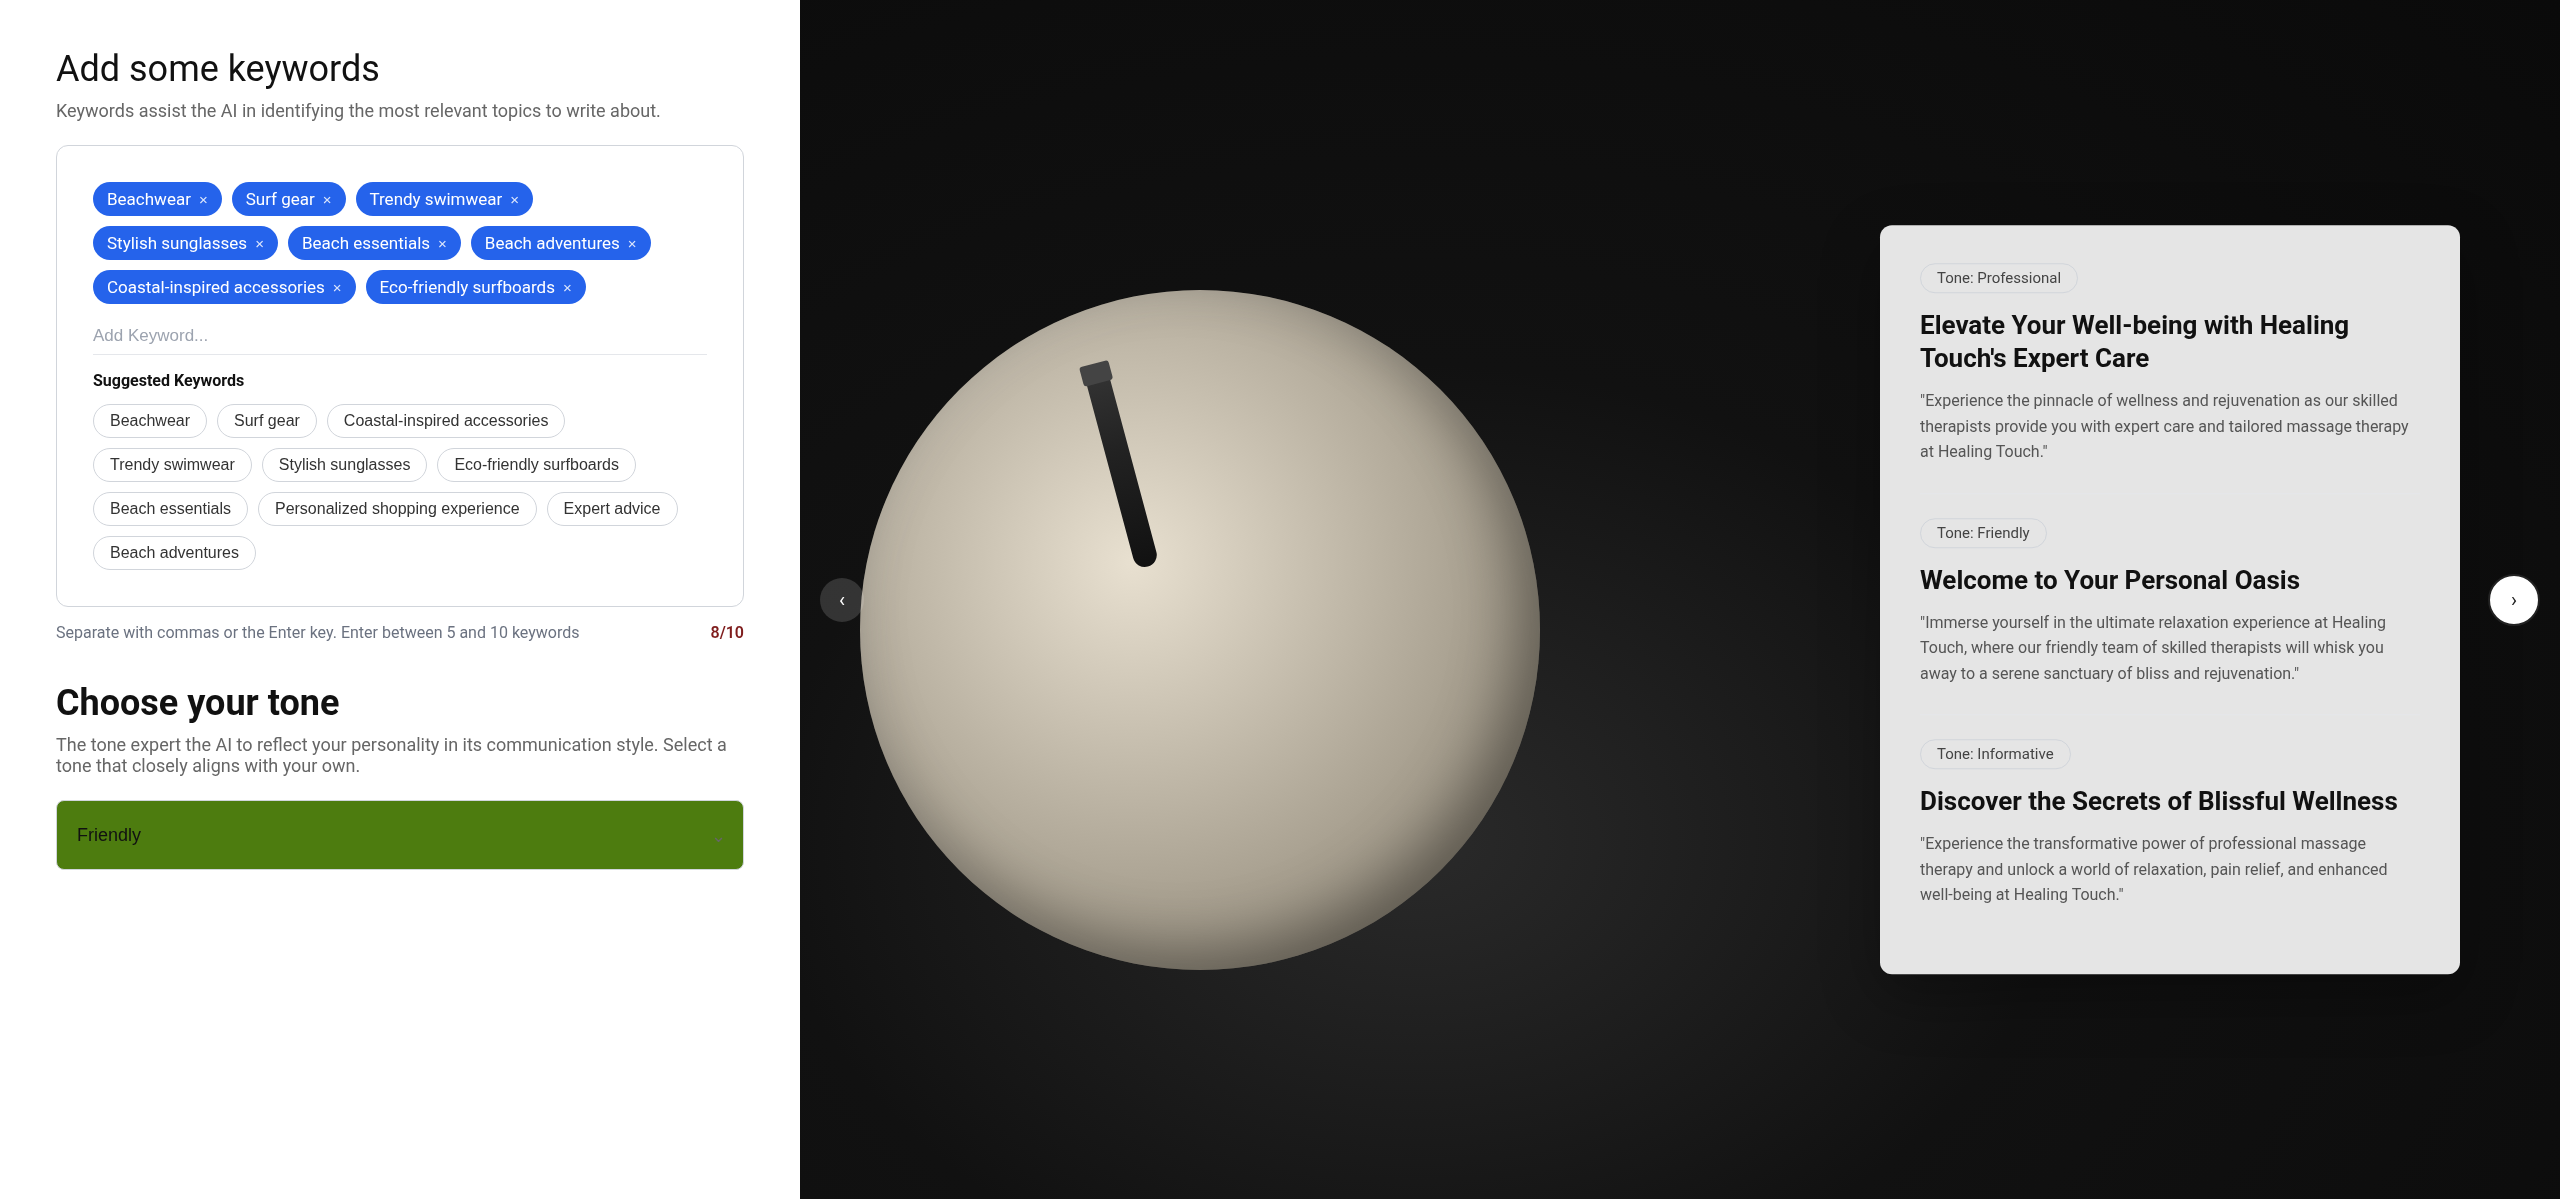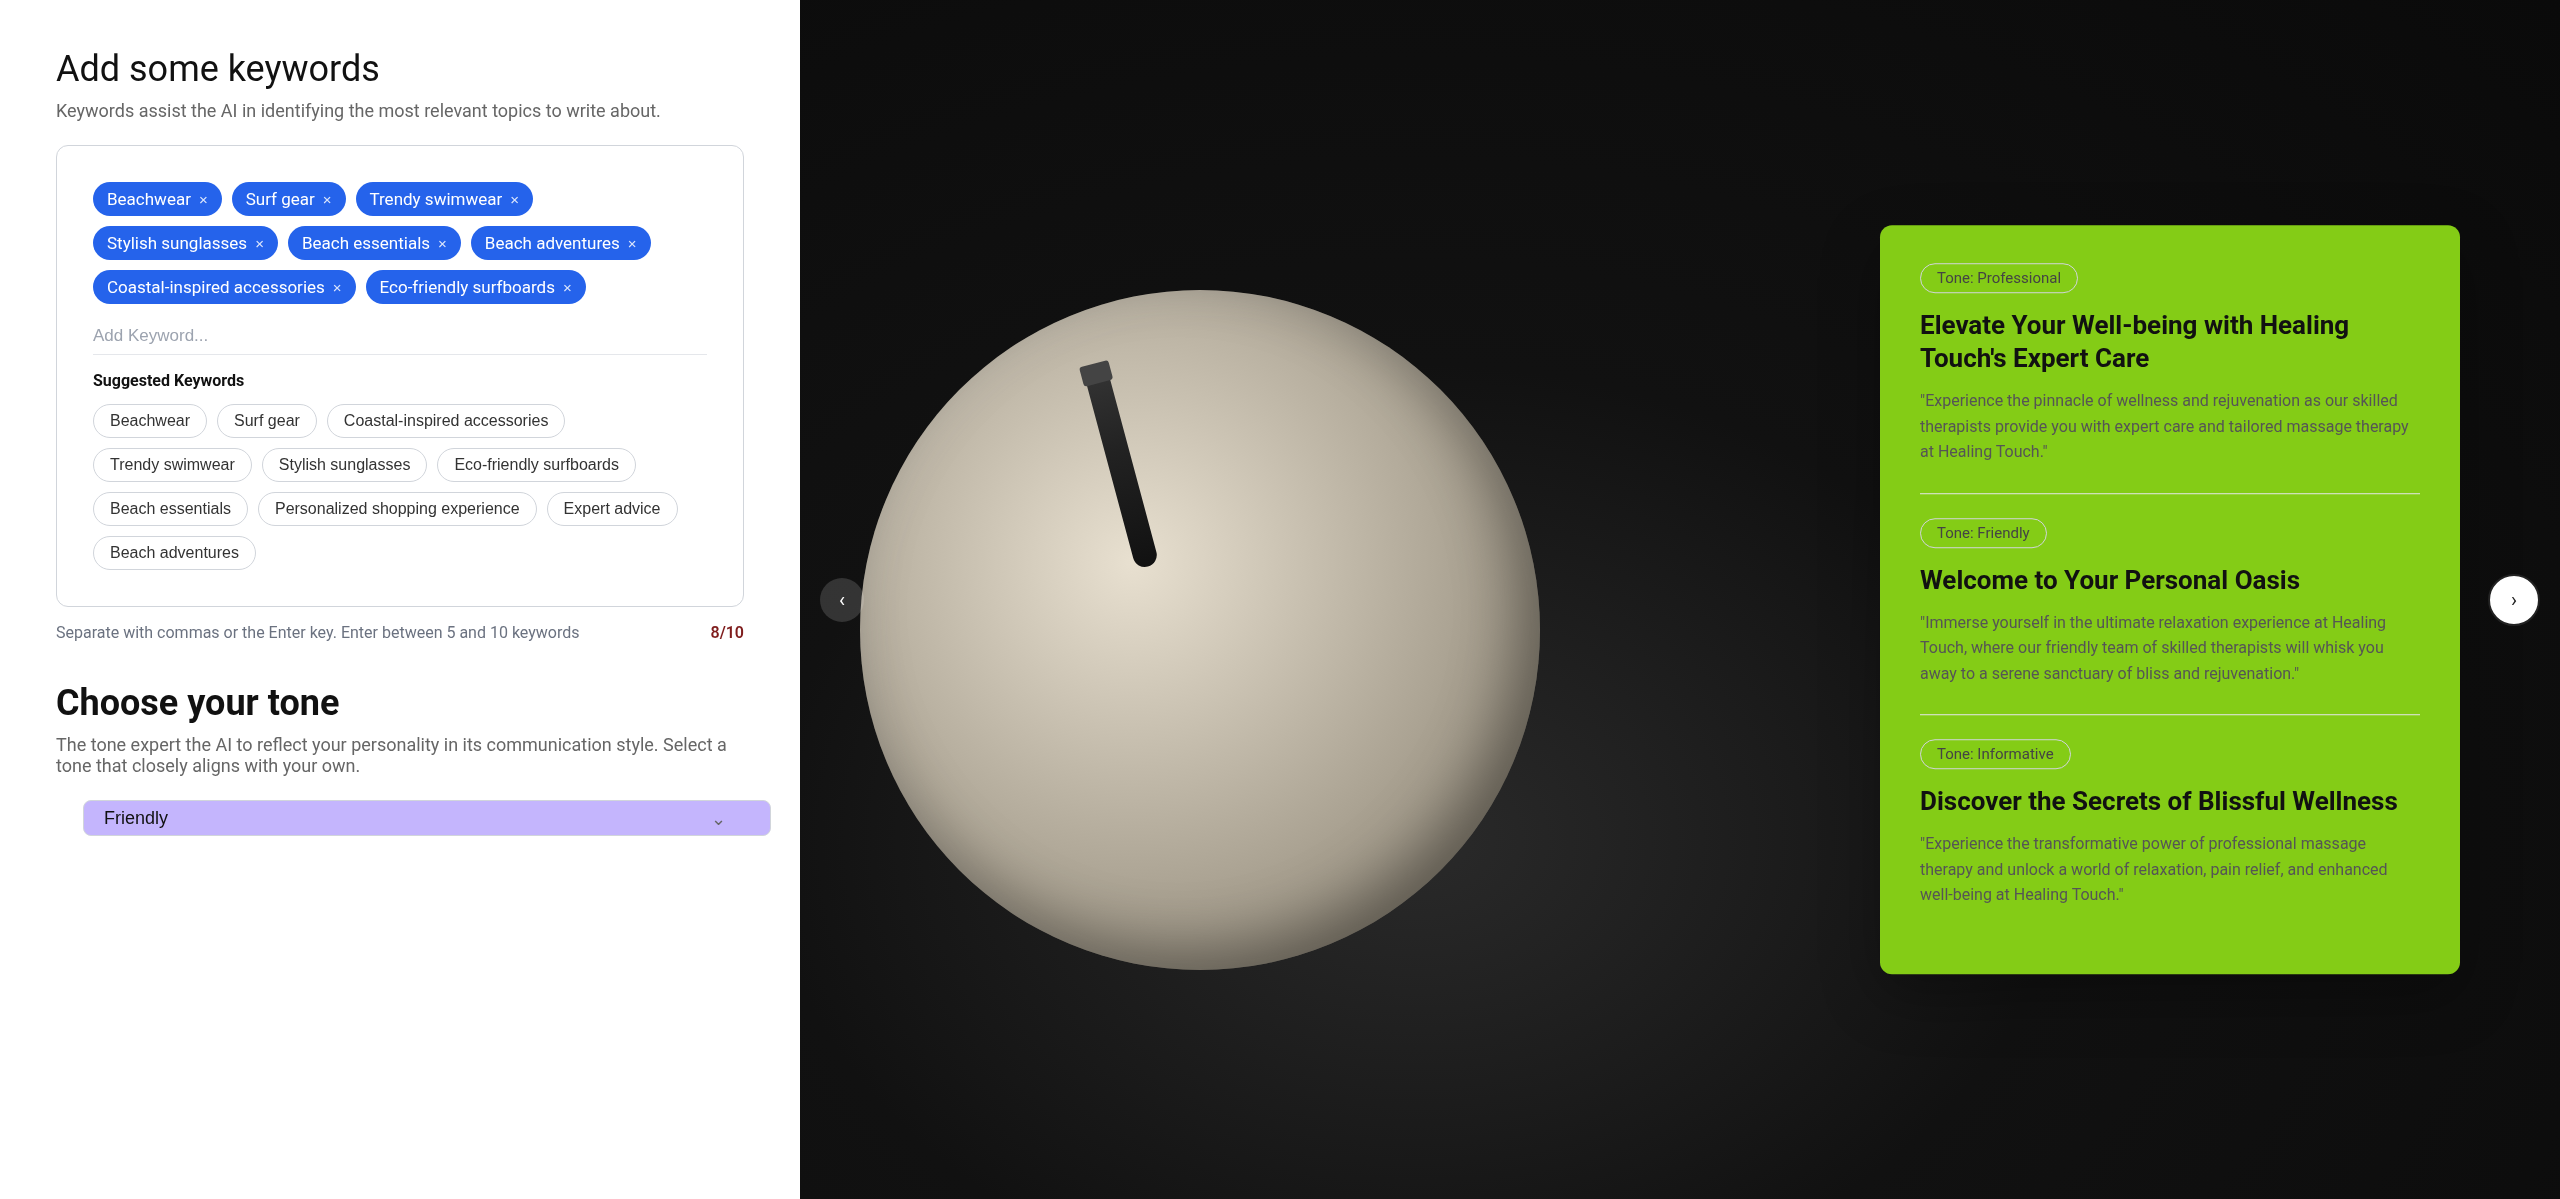--- a/index.html
+++ b/index.html
@@ -140,31 +140,30 @@
       margin-bottom: 24px;
     }
 
     .tone-select-wrapper {
       position: relative;
       width: 100%;
     }
 
     .tone-select {
       width: 100%;
-      padding: 7px 20px;
+      padding: 24px 20px;
       font-size: 18px;
       border: 1.5px solid #d1d5db;
       border-radius: 8px;
       appearance: none;
       -webkit-appearance: none;
-      background: #c4b5fd;
+      background: #4d7c0f;
       color: #111;
       cursor: pointer;
       outline: none;
-      margin-left: 27px;
     }
 
     .tone-chevron {
       position: absolute;
       right: 18px;
       top: 50%;
       transform: translateY(-50%);
       pointer-events: none;
       color: #666;
       font-size: 18px;
@@ -267,21 +266,21 @@
       z-index: 10;
     }
 
     
     .content-card {
       position: absolute;
       right: 100px;
       top: 50%;
       transform: translateY(-50%);
       width: 580px;
-      background: #84cc16;
+      background: #e5e5e5;
       border-radius: 12px;
       padding: 38px 40px;
       box-shadow: 0 20px 60px rgba(0,0,0,0.3);
       z-index: 5;
     }
 
     .tone-badge {
       display: inline-block;
       border: 1.5px solid #d1d5db;
       border-radius: 20px;

